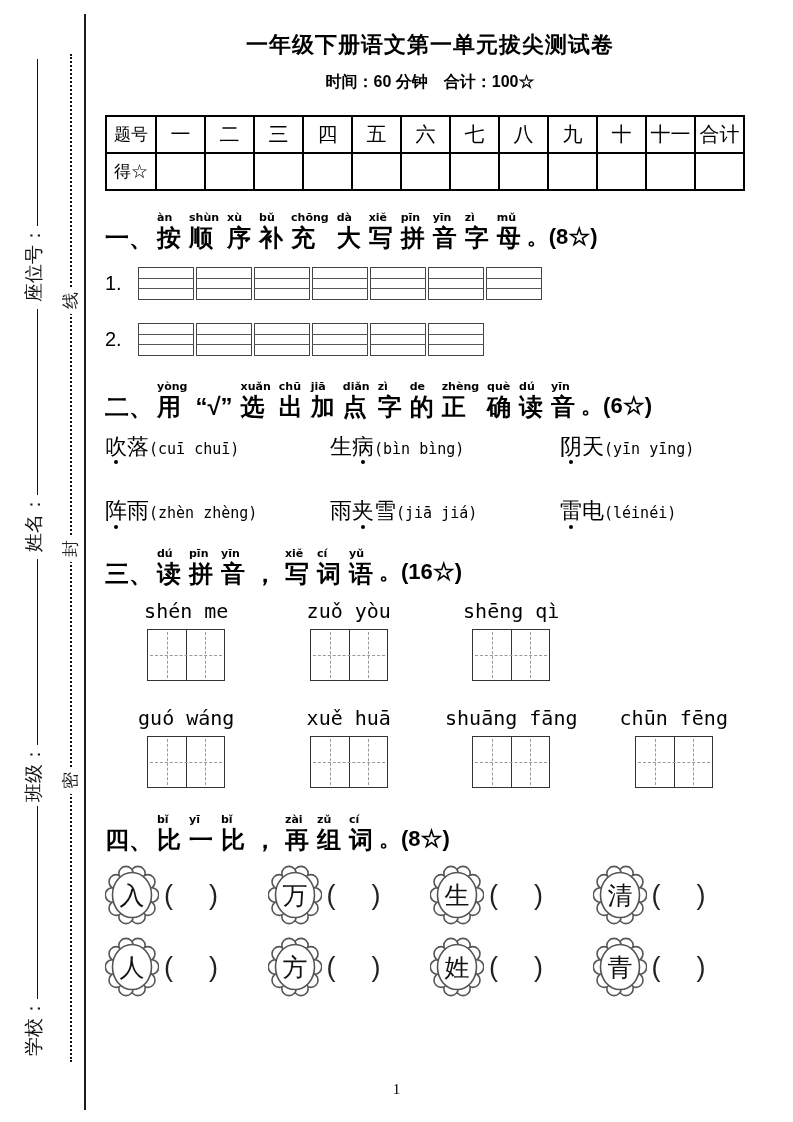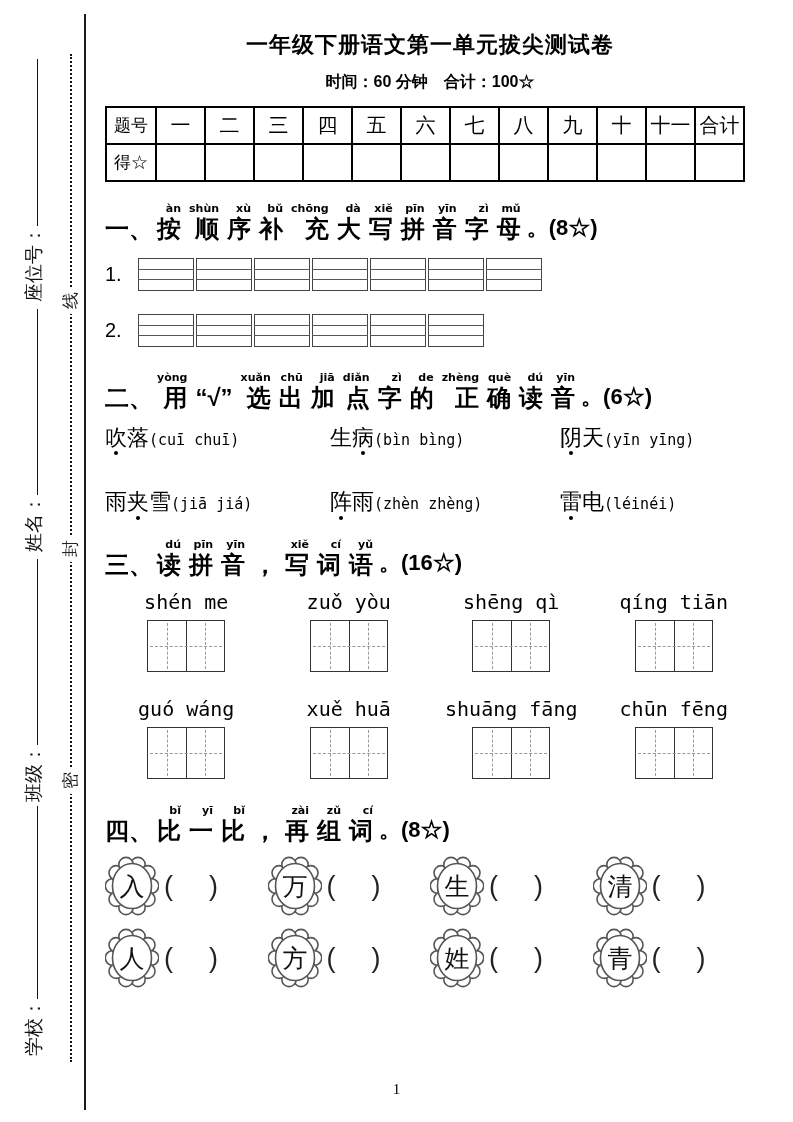--- a/index.html
+++ b/index.html
@@ -17,27 +17,27 @@
                   transform:rotate(-90deg); transform-origin:0 0; font-size:19px; color:#111; }
   .mf-0 { top:302px; width:243px; } .mf-1 { top:552px; width:243px; }
   .mf-2 { top:802px; width:243px; } .mf-3 { top:1056px; width:250px; }
   .field-line { flex:1; border-bottom:1.7px solid #111; transform:translateY(-2px); }
 
   
   .main { position:absolute; left:105px; top:0; width:650px; }
   .title { margin-top:30px; text-align:center; font-size:22px; font-weight:bold; letter-spacing:1px; }
   .subtitle { margin-top:12px; text-align:center; font-size:16px; font-weight:bold; }
 
-  table.score { margin-top:13px; border-collapse:collapse; width:640px; table-layout:fixed; }
+  table.score { margin-top:22px; border-collapse:collapse; width:640px; table-layout:fixed; }
   table.score td { border:2px solid #000; height:37px; text-align:center; font-size:20px; padding:0; overflow:hidden; }
   table.score td:first-child { width:50px; font-size:17px; }
 
   .heading { display:flex; align-items:flex-end; }
   .h-pre { font-size:24px; font-weight:bold; line-height:1.05; }
-  .h-col { display:inline-flex; flex-direction:column; align-items:flex-end; margin:0 4px; }
+  .h-col { display:inline-flex; flex-direction:column; align-items:flex-start; margin:0 4px; }
   .h-py { font-size:11px; font-weight:bold; line-height:1.1; margin-bottom:1px; font-family:"DejaVu Sans",sans-serif; }
   .h-ch { font-size:24px; font-weight:bold; line-height:1.05; }
   .h-suf { font-size:22px; font-weight:bold; line-height:1.2; margin-left:2px; }
 
   
   .sec1 .heading { margin-top:21px; }
   .py-row { display:flex; align-items:center; margin-top:17px; }
   .py-row + .py-row { margin-top:23px; }
   .py-label { width:33px; font-size:20px; }
   .py-box { width:56px; height:33px; border:1.6px solid #444; margin-right:2px; position:relative; background:#fff; }
@@ -275,26 +275,26 @@
           </div>
           <div class="ph-item">
             <span class="ph-word"><span class="ph-ch">生</span><span class="ph-ch dotted">病</span></span>
             <span class="ph-choices">(bìn bìng)</span>
           </div>
           <div class="ph-item">
             <span class="ph-word"><span class="ph-ch dotted">阴</span><span class="ph-ch">天</span></span>
             <span class="ph-choices">(yīn yīng)</span>
           </div>
           <div class="ph-item">
+            <span class="ph-word"><span class="ph-ch dotted">阵</span><span class="ph-ch">雨</span></span>
+            <span class="ph-choices">(zhèn zhèng)</span>
+          </div>
+          <div class="ph-item">
             <span class="ph-word"><span class="ph-ch">雨</span><span class="ph-ch dotted">夹</span><span class="ph-ch">雪</span></span>
             <span class="ph-choices">(jiā jiá)</span>
-          </div>
-          <div class="ph-item">
-            <span class="ph-word"><span class="ph-ch dotted">阵</span><span class="ph-ch">雨</span></span>
-            <span class="ph-choices">(zhèn zhèng)</span>
           </div>
           <div class="ph-item">
             <span class="ph-word"><span class="ph-ch dotted">雷</span><span class="ph-ch">电</span></span>
             <span class="ph-choices">(léinéi)</span>
           </div>
         </div>
     </section>
 
     <section class="sec3">
       <div class="heading">
@@ -350,29 +350,20 @@
           </div>
           <div class="word-group">
             <div class="word-label">shēng qì</div>
             <div class="tzg">
               <i class="tz-v-solid"></i>
               <i class="tz-v-dash d25"></i>
               <i class="tz-v-dash d75"></i>
               <i class="tz-h-dash"></i>
             </div>
           </div>
-          <div class="word-group">
-            <div class="word-label">qíng tiān</div>
-            <div class="tzg">
-              <i class="tz-v-solid"></i>
-              <i class="tz-v-dash d25"></i>
-              <i class="tz-v-dash d75"></i>
-              <i class="tz-h-dash"></i>
-            </div>
-          </div>
         </div>
       <div class="words-row">
           <div class="word-group">
             <div class="word-label">guó wáng</div>
             <div class="tzg">
               <i class="tz-v-solid"></i>
               <i class="tz-v-dash d25"></i>
               <i class="tz-v-dash d75"></i>
               <i class="tz-h-dash"></i>
             </div>

